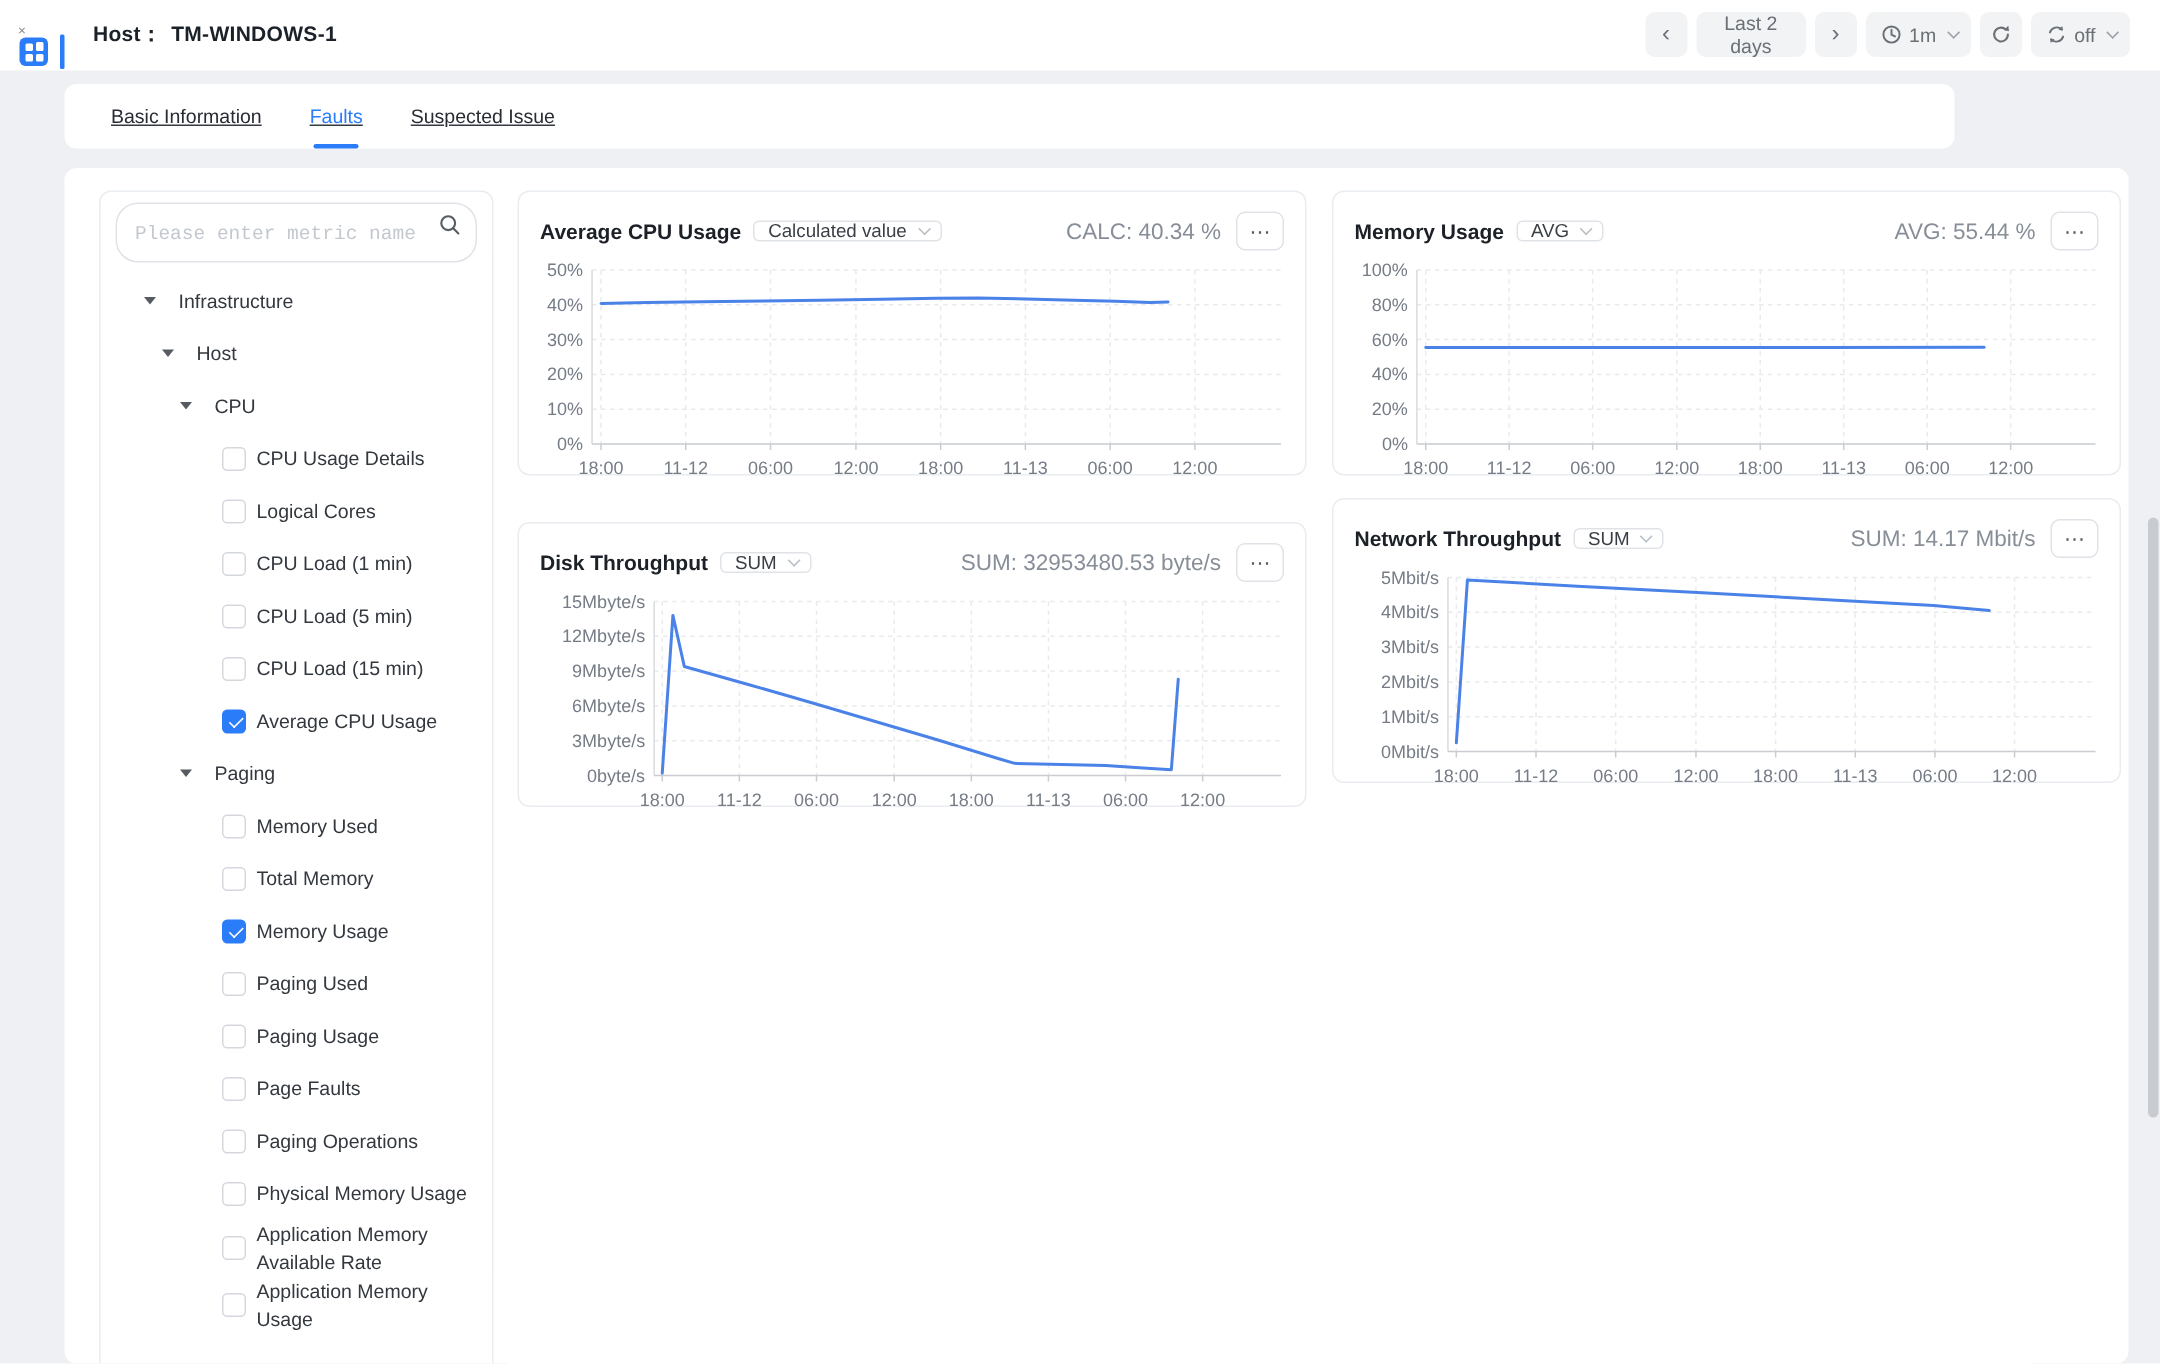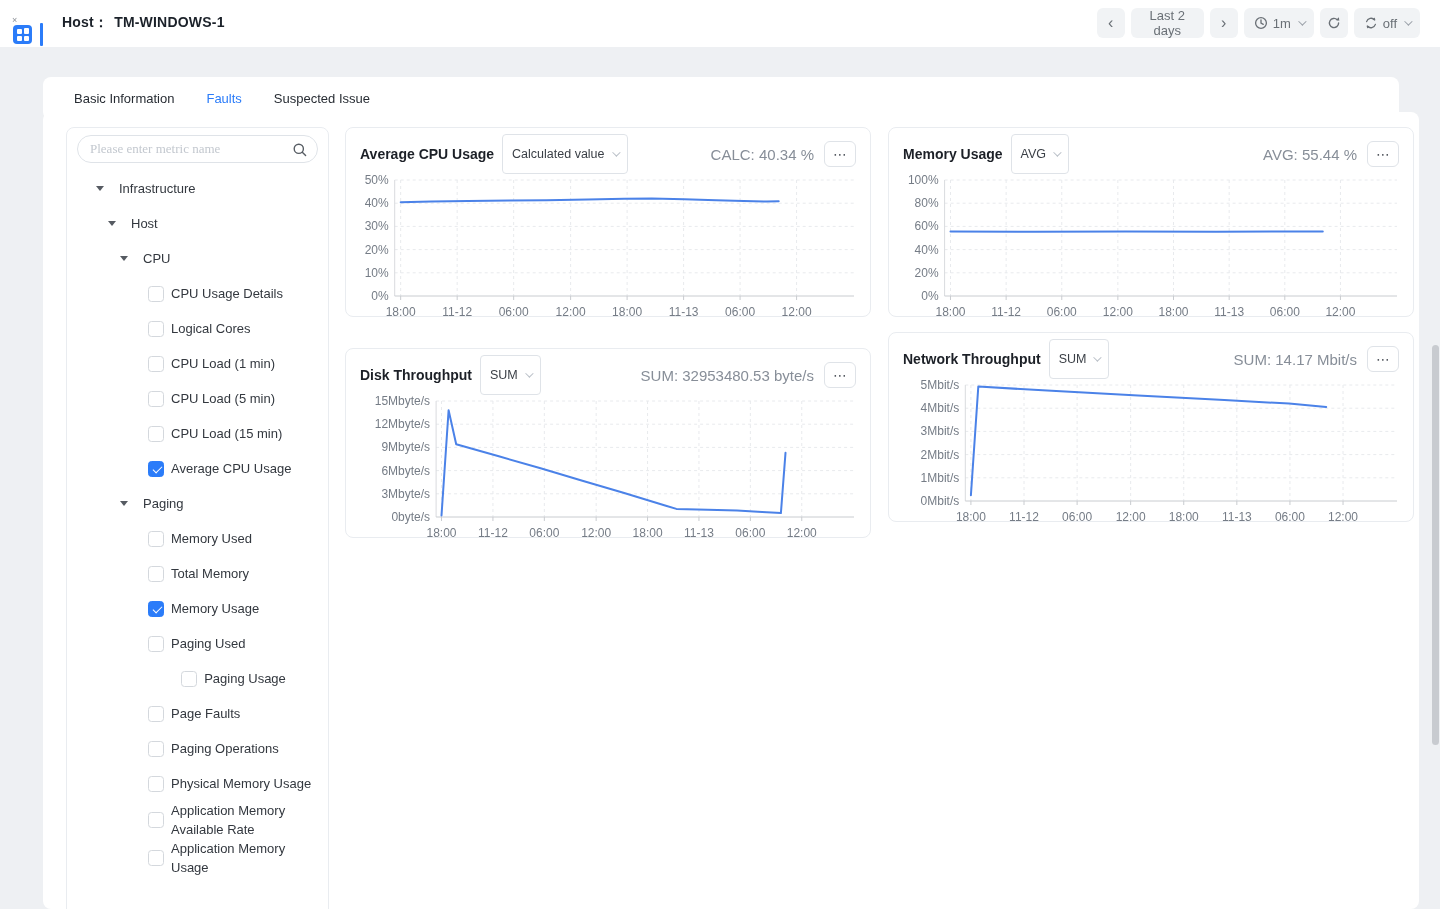--- a/index.html
+++ b/index.html
@@ -25,53 +25,53 @@
   .tc-btn { height:30px; background:#f1f3f5; border:none; border-radius:6px; color:#6a7076; font-size:13px;
             display:flex; align-items:center; justify-content:center; gap:5px; padding:0 10px; cursor:pointer;
             font-family:inherit; }
   .tc-btn.icon-only { width:28px; padding:0; }
   .tc-btn .glyph { font-size:16px; line-height:16px; color:#6a7076; }
   .tc-range { width:73px; }
   .chev-down { display:inline-block; width:6px; height:6px; border-right:1.4px solid #9aa0a8; border-bottom:1.4px solid #9aa0a8;
                transform:rotate(45deg) translateY(-2px); margin-left:2px; }
 
   
-  .tab-card { position:absolute; left:43px; top:77px; width:1356px; height:43px; background:#ffffff; border-radius:8px; }
+  .tab-card { position:absolute; left:43px; top:56px; width:1260px; height:43px; background:#ffffff; border-radius:8px;text-decoration:underline; }
   .tabs { display:flex; align-items:center; height:100%; padding-left:31px; gap:32px; }
   .tab { font-size:13px; color:#272c33; cursor:pointer; position:relative; height:100%; display:flex; align-items:center; }
   .tab.active { color:#2b7cf9; }
   .tab.active::after { content:""; position:absolute; left:50%; transform:translateX(-50%); bottom:0;
                        width:30px; height:3px; background:#2b7cf9; border-radius:2px; }
 
   
   .main-card { position:absolute; left:43px; top:112px; width:1376px; height:797px; background:#ffffff; border-radius:8px; overflow:hidden; }
 
   
   .sidebar { position:absolute; left:23px; top:15px; width:263px; height:900px; border:1px solid #e9ecf0; border-radius:8px; background:#fff; padding:7px 9px; }
   .search-wrap { position:relative; margin:0 1px; }
-  .search-input { width:100%; height:28px; border:1px solid #dfe3e8; border-radius:15px; padding:0 32px 0 12px; font-size:13px;
-                  color:#6d28d9; outline:none; font-family:Liberation Serif, serif; background:#fff; }
+  .search-input { width:100%; height:40px; border:1px solid #dfe3e8; border-radius:15px; padding:0 32px 0 12px; font-size:13px;
+                  color:#6d28d9; outline:none; font-family:Liberation Mono, monospace; background:#fff; }
   .search-input::placeholder { color:#c3c8cf; }
   .search-icon { position:absolute; right:10px; top:7px; }
 
   .tree { margin-top:8px; }
   .tree-row { display:flex; align-items:center; min-height:35px; font-size:13px; color:#33383f; cursor:pointer; }
   .caret { width:0; height:0; border-left:4px solid transparent; border-right:4px solid transparent; border-top:5px solid #565b62;
            margin-right:15px; flex:none; }
   .checkbox { width:16px; height:16px; border:1px solid #d4d8dd; border-radius:3.5px; background:#fff; margin-right:7px; flex:none; position:relative; }
   .checkbox.checked { background:#2b7cf9; border-color:#2b7cf9; }
   .checkbox.checked::after { content:""; position:absolute; left:3.5px; top:4px; width:8px; height:4px;
                              border-left:1.8px solid #fff; border-bottom:1.8px solid #fff; transform:rotate(-45deg); }
   .leaf-label { line-height:19px; max-width:158px; }
 
   
   .panel { position:absolute; width:526px; height:190px; border:1px solid #e9ecf0; border-radius:8px; background:#fff; padding:12px 14px 0 14px; }
   .panel-head { display:flex; align-items:center; height:28px; }
   .panel-title { font-size:14px; font-weight:bold; color:#1c2027; flex:none; }
-  .select-chip { display:flex; align-items:center; gap:5px; height:40px; border:1px solid #dfe3e8; border-radius:4px;
+  .select-chip { display:flex; align-items:center; gap:5px; height:14px; border:1px solid #dfe3e8; border-radius:4px;
                  padding:0 9px; margin-left:8px; font-size:12.5px; color:#3a3f46; cursor:pointer; background:#fff; flex:none; }
   .select-chip .chev-down { border-color:#b9bfc7; }
   .head-spacer { flex:1; }
   .stat { font-size:15px; color:#878e98; margin-right:10px; white-space:nowrap; }
   .more-btn { width:32px; height:26px; border:1px solid #dfe3e8; border-radius:6px; background:#fff; color:#555a61;
               font-size:14px; line-height:14px; cursor:pointer; font-family:inherit; flex:none; }
   .chart-area { margin-top:2px; }
 
   
   .scrollbar-track { position:absolute; right:0; top:47px; width:9px; height:862px; background:transparent; }
@@ -207,21 +207,21 @@
           <span class="leaf-label">Total Memory</span>
         </div>
         <div class="tree-row" style="padding-left: 72px;">
           <span class="checkbox checked"></span>
           <span class="leaf-label">Memory Usage</span>
         </div>
         <div class="tree-row" style="padding-left: 72px;">
           <span class="checkbox"></span>
           <span class="leaf-label">Paging Used</span>
         </div>
-        <div class="tree-row" style="padding-left: 72px; justify-content: center;">
+        <div class="tree-row" style="padding-left: 72px;">
           <span class="checkbox"></span>
           <span class="leaf-label">Paging Usage</span>
         </div>
         <div class="tree-row" style="padding-left: 72px;">
           <span class="checkbox"></span>
           <span class="leaf-label">Page Faults</span>
         </div>
         <div class="tree-row" style="padding-left: 72px;">
           <span class="checkbox"></span>
           <span class="leaf-label">Paging Operations</span>

